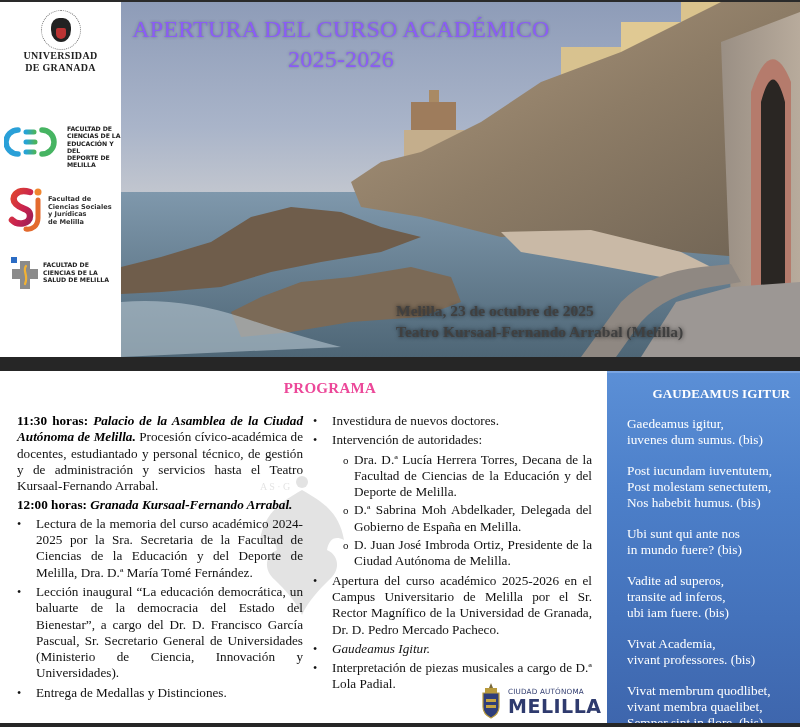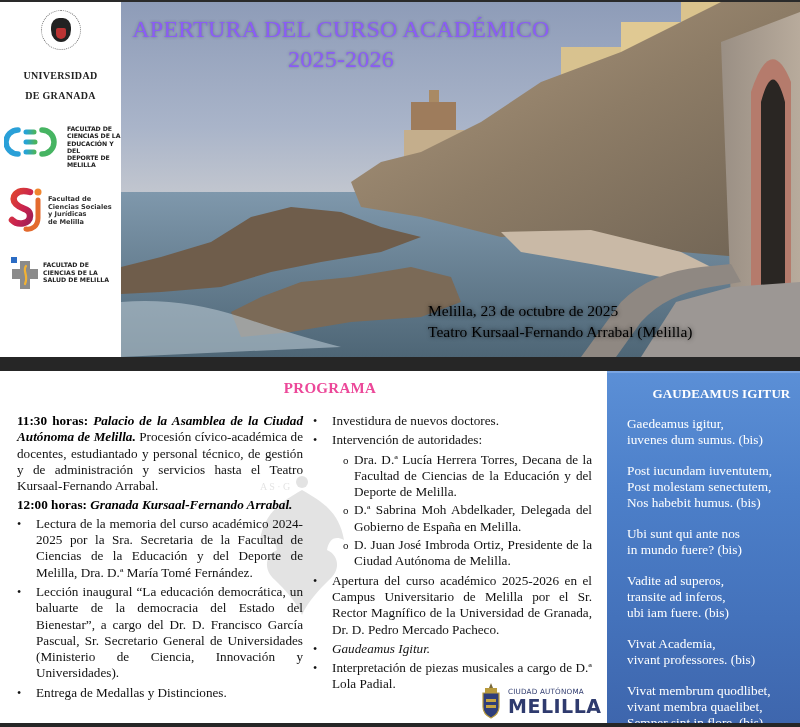--- a/index.html
+++ b/index.html
@@ -7,40 +7,40 @@
   body { position: relative; font-family: "Liberation Serif", serif; color: #111; }
 
   
   .banner { position: absolute; left: 0; top: 0; width: 800px; height: 357px; }
   .topline { position: absolute; left: 0; top: 0; width: 800px; height: 2px; background: #2a2a2a; }
   .logos { position: absolute; left: 0; top: 2px; width: 121px; height: 355px; background: #ffffff; }
   .logo-ugr { position: absolute; left: 0; top: 8px; width: 121px; text-align: center; }
   .ugr-seal { width: 40px; height: 40px; margin: 0 auto; border-radius: 50%; border: 1px dotted #777; position: relative; }
   .ugr-seal:before { content: ""; position: absolute; left: 9px; top: 7px; width: 20px; height: 24px; background: #222; border-radius: 40% 40% 50% 50%; }
   .ugr-seal:after { content: ""; position: absolute; left: 14px; top: 17px; width: 10px; height: 11px; background: #b33; border-radius: 2px 2px 5px 5px; }
-  .ugr-name { font-family: "Liberation Serif", serif; font-weight: bold; font-size: 10px; line-height: 12px; letter-spacing: 0.3px; color: #222; margin-top: 20px; }
+  .ugr-name { font-family: "Liberation Serif", serif; font-weight: bold; font-size: 10px; line-height: 12px; letter-spacing: 0.3px; color: #222; margin-top: 0; }
 
   .logo-ced { position: absolute; left: 4px; top: 120px; width: 117px; height: 46px; }
   .ced-mark { position: absolute; left: 0; top: 5px; width: 58px; height: 30px; }
   .ced-text { position: absolute; left: 63px; top: 3px; font-family: "DejaVu Sans", sans-serif; font-size: 6.2px; line-height: 7.3px; font-weight: bold; color: #222; letter-spacing: -0.1px; }
 
   .logo-sj { position: absolute; left: 8px; top: 184px; width: 113px; height: 48px; }
   .sj-mark { position: absolute; left: 0; top: 0; width: 36px; height: 46px; }
   .sj-text { position: absolute; left: 40px; top: 10px; font-family: "DejaVu Sans", sans-serif; font-size: 6.6px; line-height: 7.6px; color: #333; font-weight: bold; }
 
   .logo-salud { position: absolute; left: 10px; top: 255px; width: 111px; height: 36px; }
   .salud-mark { position: absolute; left: 0; top: 0; width: 30px; height: 34px; }
   .salud-text { position: absolute; left: 33px; top: 4px; font-family: "DejaVu Sans", sans-serif; font-size: 6.2px; line-height: 7.6px; font-weight: bold; color: #222; }
 
   .photo { position: absolute; left: 121px; top: 2px; width: 679px; height: 355px; overflow: hidden;
     background: linear-gradient(180deg, #8e9cb8 0%, #a9b4c9 35%, #c3c7cf 55%, #7d8ea0 60%, #6c8596 75%, #5d6f7c 100%); }
   .photo svg { position: absolute; left: 0; top: 0; }
   .banner-title { position: absolute; left: 121px; top: 14px; width: 440px; text-align: center; color: #8b5cf6;
     font-family: "Liberation Serif", serif; font-size: 24px; line-height: 30px; letter-spacing: 0.2px; text-shadow: 0 0 3px rgba(40,50,70,0.45); }
-  .banner-place { position: absolute; left: 428px; top: 300px; color: #000000; font-family: "Liberation Serif", serif; font-size: 15.5px; line-height: 21px; text-shadow: 0 0 4px rgba(0,0,0,0.7); }
+  .banner-place { position: absolute; left: 396px; top: 300px; color: #404040; font-family: "Liberation Serif", serif; font-size: 15.5px; line-height: 21px; text-shadow: 0 0 4px rgba(0,0,0,0.7); font-weight: bold; }
 
   .darkbar { position: absolute; left: 0; top: 357px; width: 800px; height: 14px; background: #262626; }
 
   
   .programa-title { position: absolute; left: 230px; top: 380px; width: 200px; text-align: center; color: #ec4899; font-family: "Liberation Serif", serif; font-size: 15px; font-weight: bold; letter-spacing: 0.3px; }
 
   .watermark { position: absolute; left: 245px; top: 470px; width: 115px; height: 150px; opacity: 0.16; }
 
   .col-left { position: absolute; left: 17px; top: 413px; width: 286px; font-size: 13.2px; line-height: 16.3px; text-align: justify; }
   .col-right { position: absolute; left: 313px; top: 413px; width: 279px; font-size: 13.2px; line-height: 16.3px; text-align: justify; }
@@ -74,21 +74,21 @@
 </head>
 <body>
 
 <div class="banner">
   <div class="topline"></div>
 
   <div class="logos">
     <div class="logo-ugr">
       <div class="ugr-seal"></div>
       <div class="ugr-name">UNIVERSIDAD</div>
-      <div class="ugr-name" style="margin-top:8px">DE GRANADA</div>
+      <div class="ugr-name" style="margin-top:0">DE GRANADA</div>
     </div>
 
     <div class="logo-ced">
       <svg class="ced-mark" viewBox="0 0 58 30" width="58" height="30">
         <defs>
           <linearGradient id="cedg" x1="0" x2="1" y1="0" y2="0">
             <stop offset="0" stop-color="#27a3d6"></stop>
               <stop offset="1" stop-color="#4bb45e"></stop>
           </linearGradient>
         </defs>

